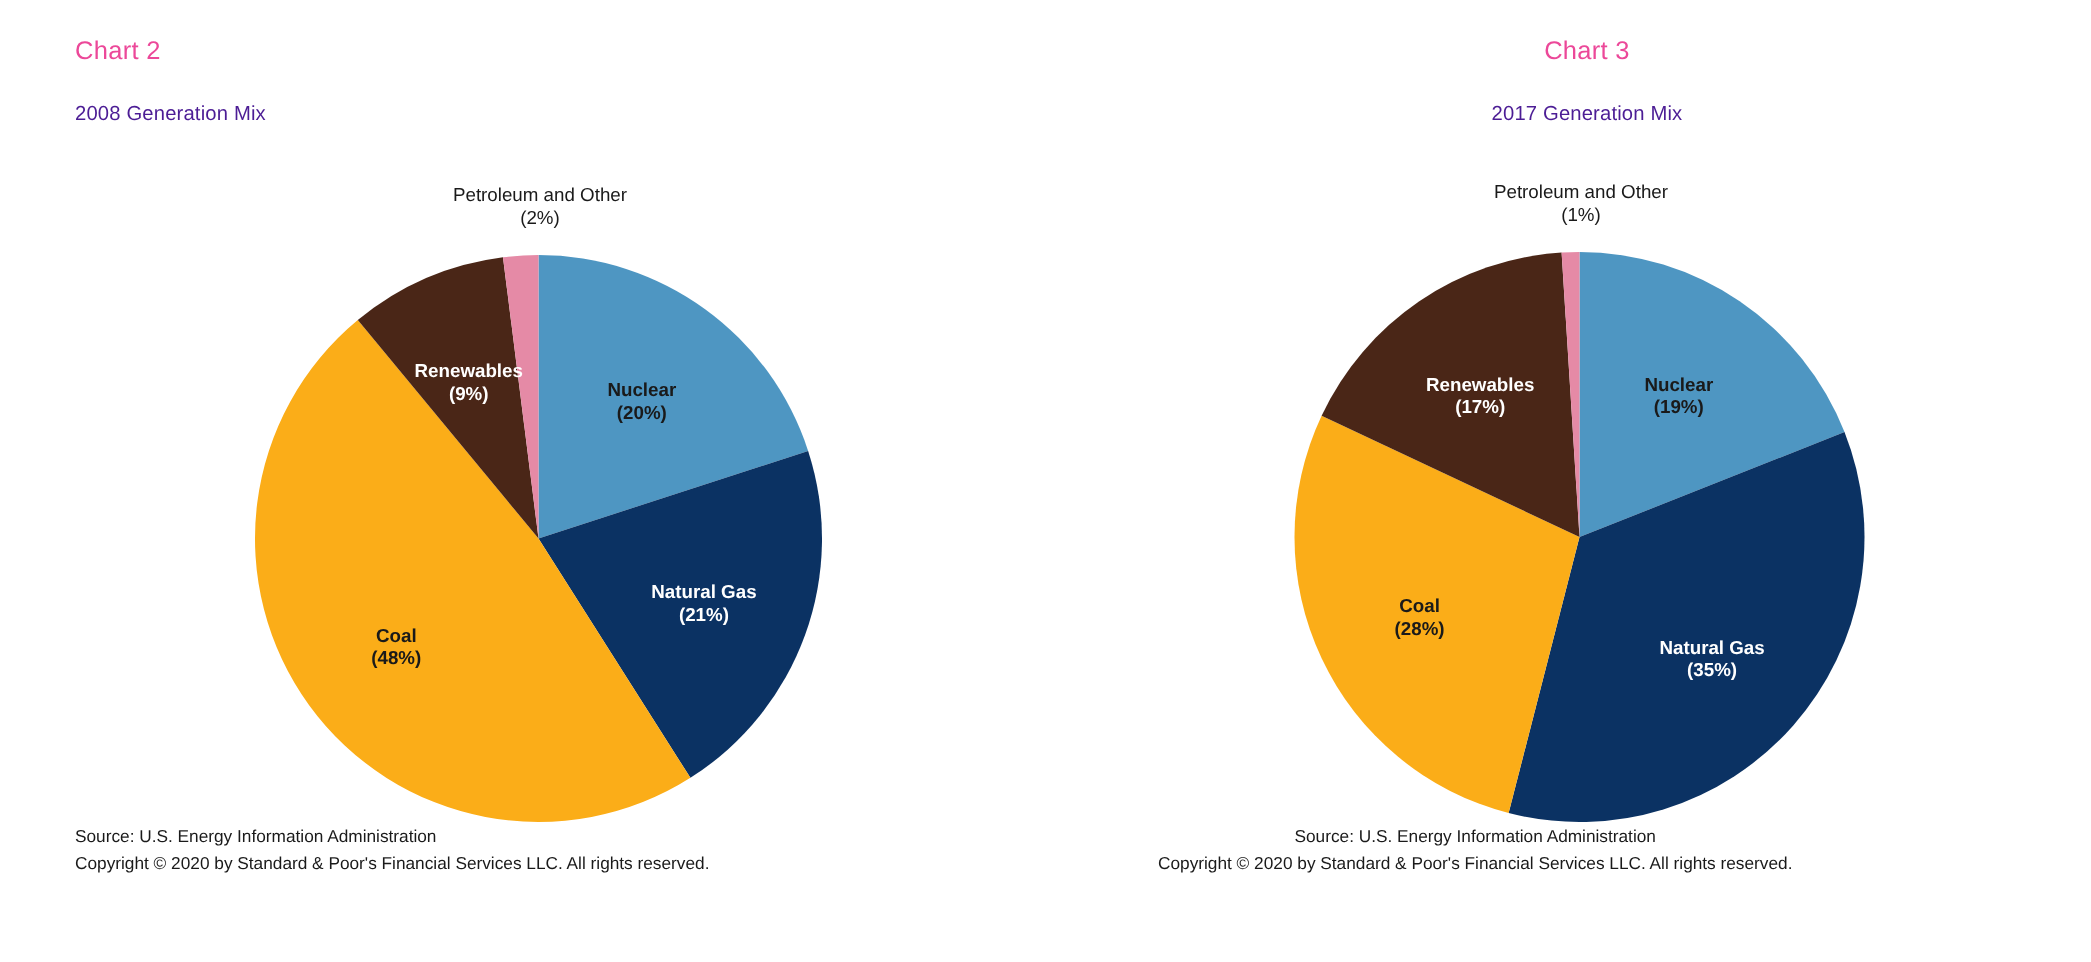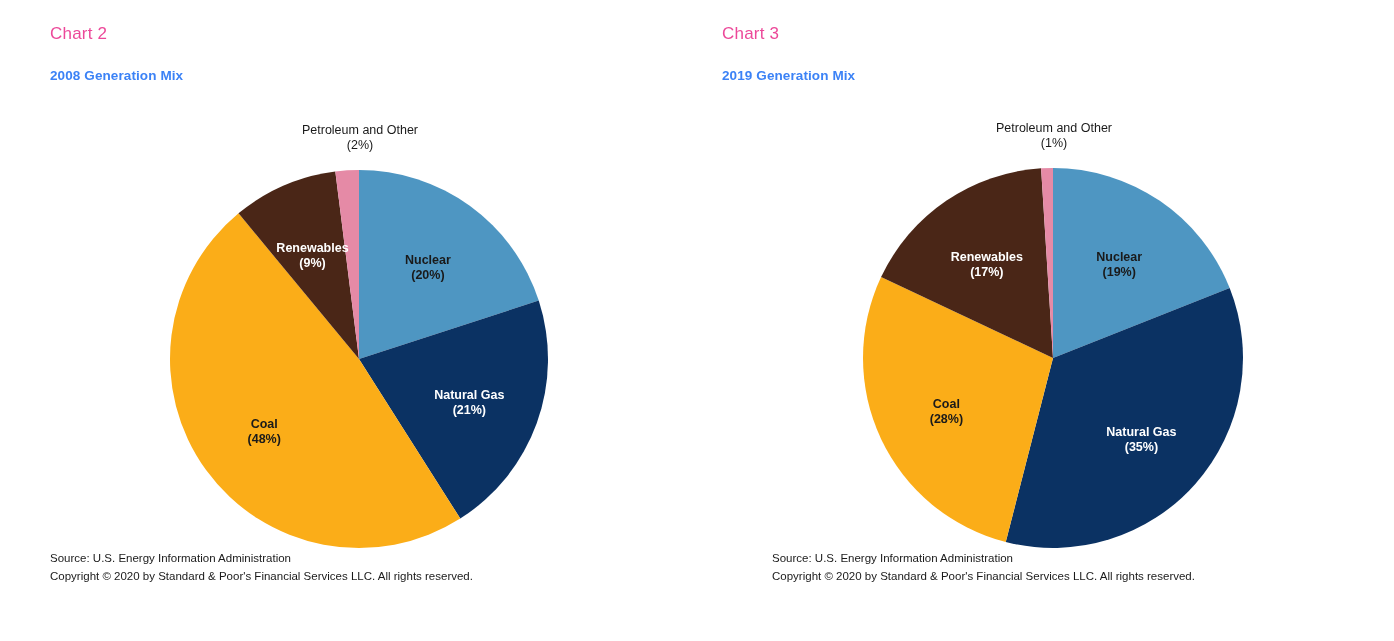--- a/index.html
+++ b/index.html
@@ -23,41 +23,42 @@
   .panel {
     position: relative;
     width: 697px;
     height: 641px;
     box-sizing: border-box;
     padding-left: 50px;
     padding-top: 24px;
   }
   .panel-right {
     padding-left: 772px;
+    text-align: center;
   }
   .panel.panel-right {
     padding-left: 0;
     margin-left: 0;
     width: 697px;
   }
   .panel-right .inner {
     padding-left: 25px;
   }
   .chart-number {
     font-size: 17px;
     color: #ec4899;
     font-weight: 400;
     letter-spacing: 0.2px;
     line-height: 20px;
     margin: 0;
   }
   .chart-title {
     font-size: 13.5px;
-    color: #3b82f6;
-    font-weight: bold;
+    color: #4c1d95;
+    font-weight: normal;
     line-height: 16px;
     margin: 24px 0 0 0;
     letter-spacing: 0.1px;
   }
   .pie-wrap {
     position: absolute;
     left: 0;
     top: 118px;
     width: 697px;
     height: 445px;
@@ -134,21 +135,21 @@
     </div>
     <div class="footer">
       <div>Source: U.S. Energy Information Administration</div>
       <div>Copyright © 2020 by Standard &amp; Poor's Financial Services LLC. All rights reserved.</div>
     </div>
   </div>
 
   <div class="panel panel-right">
     <div class="inner">
       <p class="chart-number">Chart 3</p>
-      <p class="chart-title">2019 Generation Mix</p>
+      <p class="chart-title">2017 Generation Mix</p>
     </div>
     <div class="pie-wrap">
       <svg class="pie-svg" id="pie-1" width="697" height="445" viewBox="0 0 697 445">
           <path d="M 356 240 L 356.00 50.00 A 190 190 0 0 1 532.66 170.06 Z" fill="#4E96C2"></path>
           <path d="M 356 240 L 532.66 170.06 A 190 190 0 0 1 308.75 424.03 Z" fill="#0B3263"></path>
           <path d="M 356 240 L 308.75 424.03 A 190 190 0 0 1 184.08 159.10 Z" fill="#FBAD18"></path>
           <path d="M 356 240 L 184.08 159.10 A 190 190 0 0 1 344.07 50.37 Z" fill="#4A2617"></path>
           <path d="M 356 240 L 344.07 50.37 A 190 190 0 0 1 356.00 50.00 Z" fill="#E58AA6"></path>
           <g>
             <text class="slice-label" x="422.2" y="142.6" fill="#1A1A1A">Nuclear</text>

